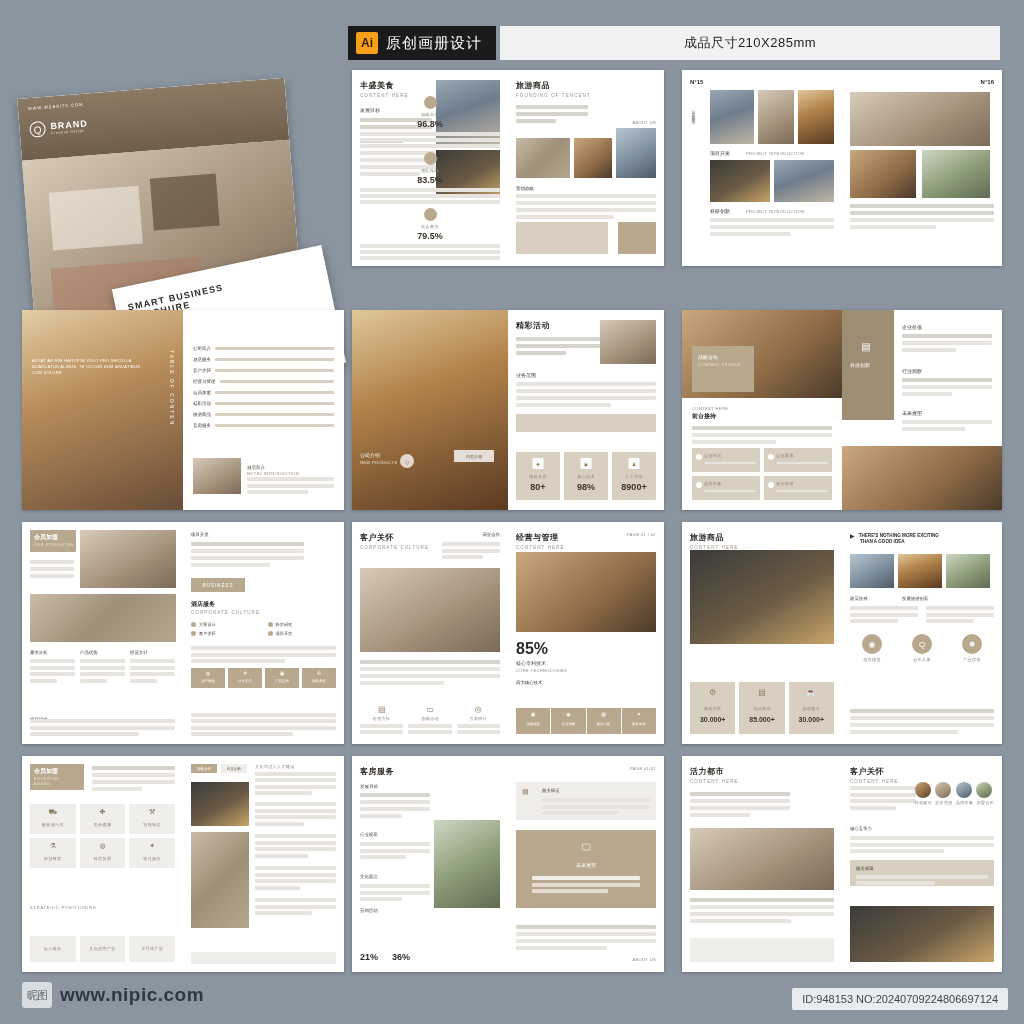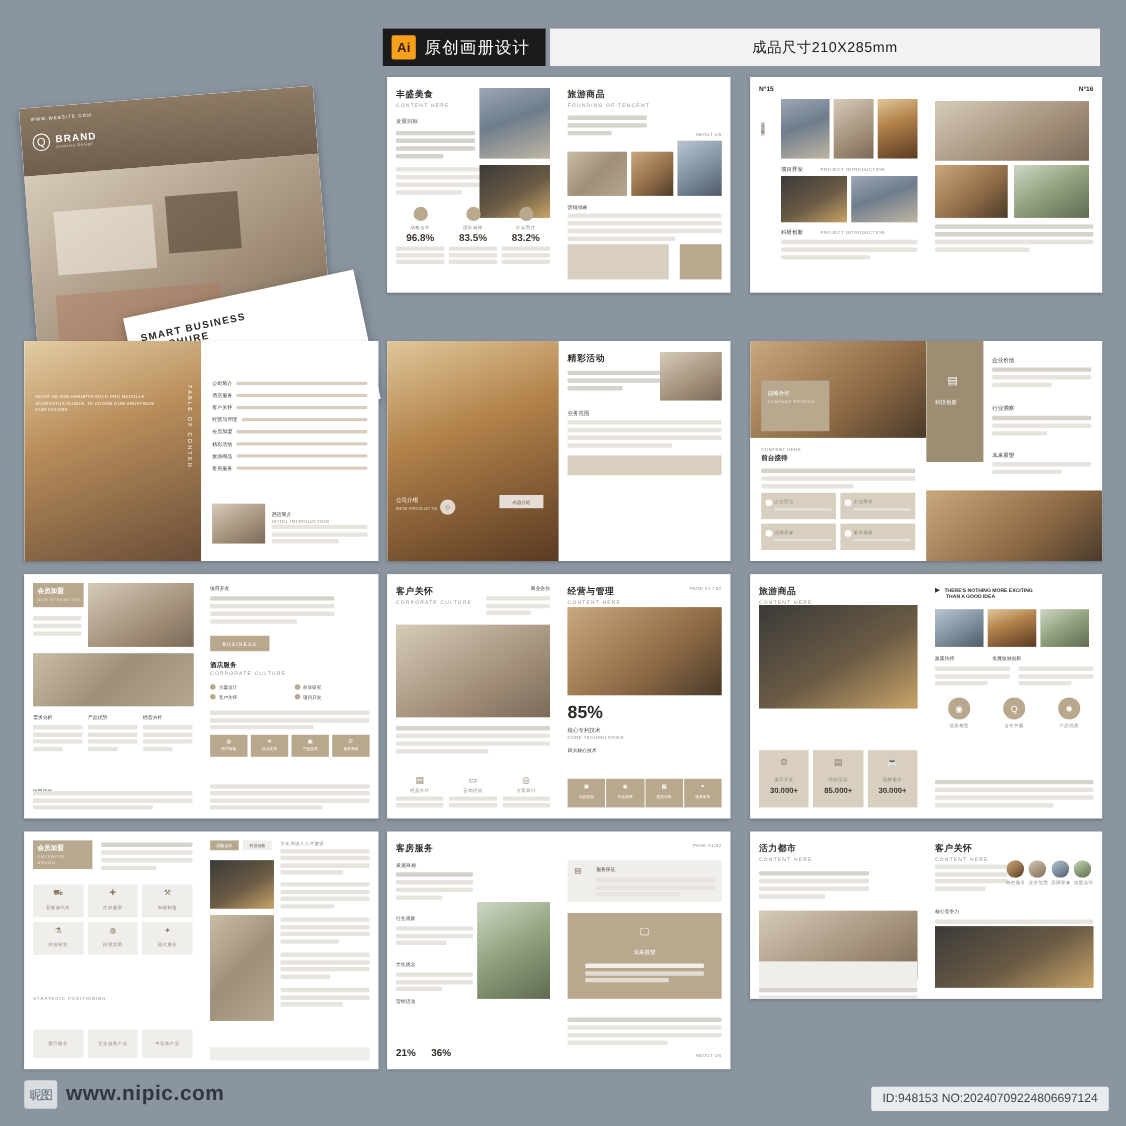--- a/index.html
+++ b/index.html
@@ -152,21 +152,21 @@
           <div class="ln"></div>
           <div class="ln" style="width:60%"></div>
       </div>
       <div style="margin-top:8px;display:flex;flex-direction:column;gap:3px;width:86px;">
         <div class="ln light"></div>
           <div class="ln light"></div>
           <div class="ln light"></div>
           <div class="ln light" style="width:70%"></div>
       </div>
       <div class="ph night" style="position:absolute;right:8px;top:80px;width:64px;height:48px;"></div>
-      <div style="position:absolute;left:8px;right:8px;bottom:26px;display:flex;gap:4px;">
+      <div style="position:absolute;left:8px;right:8px;bottom:6px;display:flex;gap:4px;flex-direction:column;">
         <div style="flex:1;text-align:center;">
           <div class="sq circle" style="width:13px;height:13px;margin:0 auto 3px;"></div>
           <div class="tiny">战略合作</div>
           <div class="stat" style="margin-top:2px;">96.8%</div>
           <div style="margin-top:3px;display:flex;flex-direction:column;gap:2px;">
               <div class="ln light"></div>
               <div class="ln light"></div>
               <div class="ln light"></div>
             </div>
         </div>
@@ -176,21 +176,21 @@
           <div class="stat" style="margin-top:2px;">83.5%</div>
           <div style="margin-top:3px;display:flex;flex-direction:column;gap:2px;">
               <div class="ln light"></div>
               <div class="ln light"></div>
               <div class="ln light"></div>
             </div>
         </div>
         <div style="flex:1;text-align:center;">
           <div class="sq circle" style="width:13px;height:13px;margin:0 auto 3px;"></div>
           <div class="tiny">社会责任</div>
-          <div class="stat" style="margin-top:2px;">83.2%</div>
+          <div class="stat" style="margin-top:2px;">79.5%</div>
           <div style="margin-top:3px;display:flex;flex-direction:column;gap:2px;">
               <div class="ln light"></div>
               <div class="ln light"></div>
               <div class="ln light"></div>
             </div>
         </div>
       </div>
     </div>
     <div class="pg right" style="width:50%;padding:10px 8px;">
       <div class="ttl-cn">旅游商品</div>
@@ -318,20 +318,37 @@
       </div>
       <div class="ph room" style="position:absolute;right:8px;top:10px;width:56px;height:44px;"></div>
       <div style="position:absolute;left:8px;top:62px;font-size:5px;color:#4a443d;">业务范围</div>
       <div style="position:absolute;left:8px;top:72px;right:8px;display:flex;flex-direction:column;gap:3px;">
         <div class="ln light"></div>
           <div class="ln light"></div>
           <div class="ln light"></div>
           <div class="ln light" style="width:68%"></div>
       </div>
       <div class="tan-l" style="position:absolute;left:8px;top:104px;right:8px;height:18px;"></div>
+      <div style="position:absolute;left:8px;right:8px;bottom:10px;display:flex;gap:4px;">
+        <div class="tan-l" style="flex:1;height:48px;position:relative;">
+          <div class="center" style="position:absolute;left:50%;top:6px;transform:translateX(-50%);width:11px;height:11px;background:#fff;font-size:5px;color:#8a7a60;">◈</div>
+          <div class="tiny center" style="position:absolute;left:0;right:0;top:22px;">项目开发</div>
+          <div class="stat center" style="position:absolute;left:0;right:0;top:30px;">80+</div>
+        </div>
+        <div class="tan-l" style="flex:1;height:48px;position:relative;">
+          <div class="center" style="position:absolute;left:50%;top:6px;transform:translateX(-50%);width:11px;height:11px;background:#fff;font-size:5px;color:#8a7a60;">◉</div>
+          <div class="tiny center" style="position:absolute;left:0;right:0;top:22px;">核心技术</div>
+          <div class="stat center" style="position:absolute;left:0;right:0;top:30px;">98%</div>
+        </div>
+        <div class="tan-l" style="flex:1;height:48px;position:relative;">
+          <div class="center" style="position:absolute;left:50%;top:6px;transform:translateX(-50%);width:11px;height:11px;background:#fff;font-size:5px;color:#8a7a60;">♟</div>
+          <div class="tiny center" style="position:absolute;left:0;right:0;top:22px;">人工智能</div>
+          <div class="stat center" style="position:absolute;left:0;right:0;top:30px;">8900+</div>
+        </div>
+      </div>
     </div>
   </div>
 
   <div class="spread" style="left:660px;top:240px;width:320px;height:200px;">
     <div class="pg left" style="width:50%;">
       <div class="ph food" style="position:absolute;left:0;top:0;right:0;height:88px;"></div>
       <div class="tan" style="position:absolute;left:10px;top:36px;width:62px;height:46px;"></div>
       <div style="position:absolute;left:16px;top:44px;font-size:5px;color:#fff;">战略合作</div>
       <div style="position:absolute;left:16px;top:53px;font-size:3.6px;color:#eee4d4;letter-spacing:.6px;">COMPANY PROFILE</div>
       <div class="tiny" style="position:absolute;left:10px;top:96px;">CONTENT HERE</div>
@@ -784,21 +801,21 @@
       <div style="position:absolute;left:8px;right:8px;bottom:22px;display:flex;flex-direction:column;gap:3px;">
         <div class="ln"></div>
           <div class="ln light"></div>
           <div class="ln light"></div>
           <div class="ln light" style="width:65%"></div>
       </div>
       <div class="tiny" style="position:absolute;right:8px;bottom:10px;">ABOUT US</div>
     </div>
   </div>
 
-  <div class="spread" style="left:660px;top:686px;width:320px;height:152px;">
+  <div class="spread" style="left:660px;top:686px;width:320px;height:216px;">
     <div class="pg left" style="width:50%;padding:10px 8px;">
       <div class="ttl-cn">活力都市</div>
       <div class="ttl-en" style="margin-top:2px;">CONTENT HERE</div>
       <div style="margin-top:8px;display:flex;flex-direction:column;gap:3px;width:100px;">
         <div class="ln"></div>
           <div class="ln light"></div>
           <div class="ln light"></div>
           <div class="ln light" style="width:60%"></div>
       </div>
       <div class="ph room" style="position:absolute;left:8px;top:72px;right:8px;height:62px;"></div>

